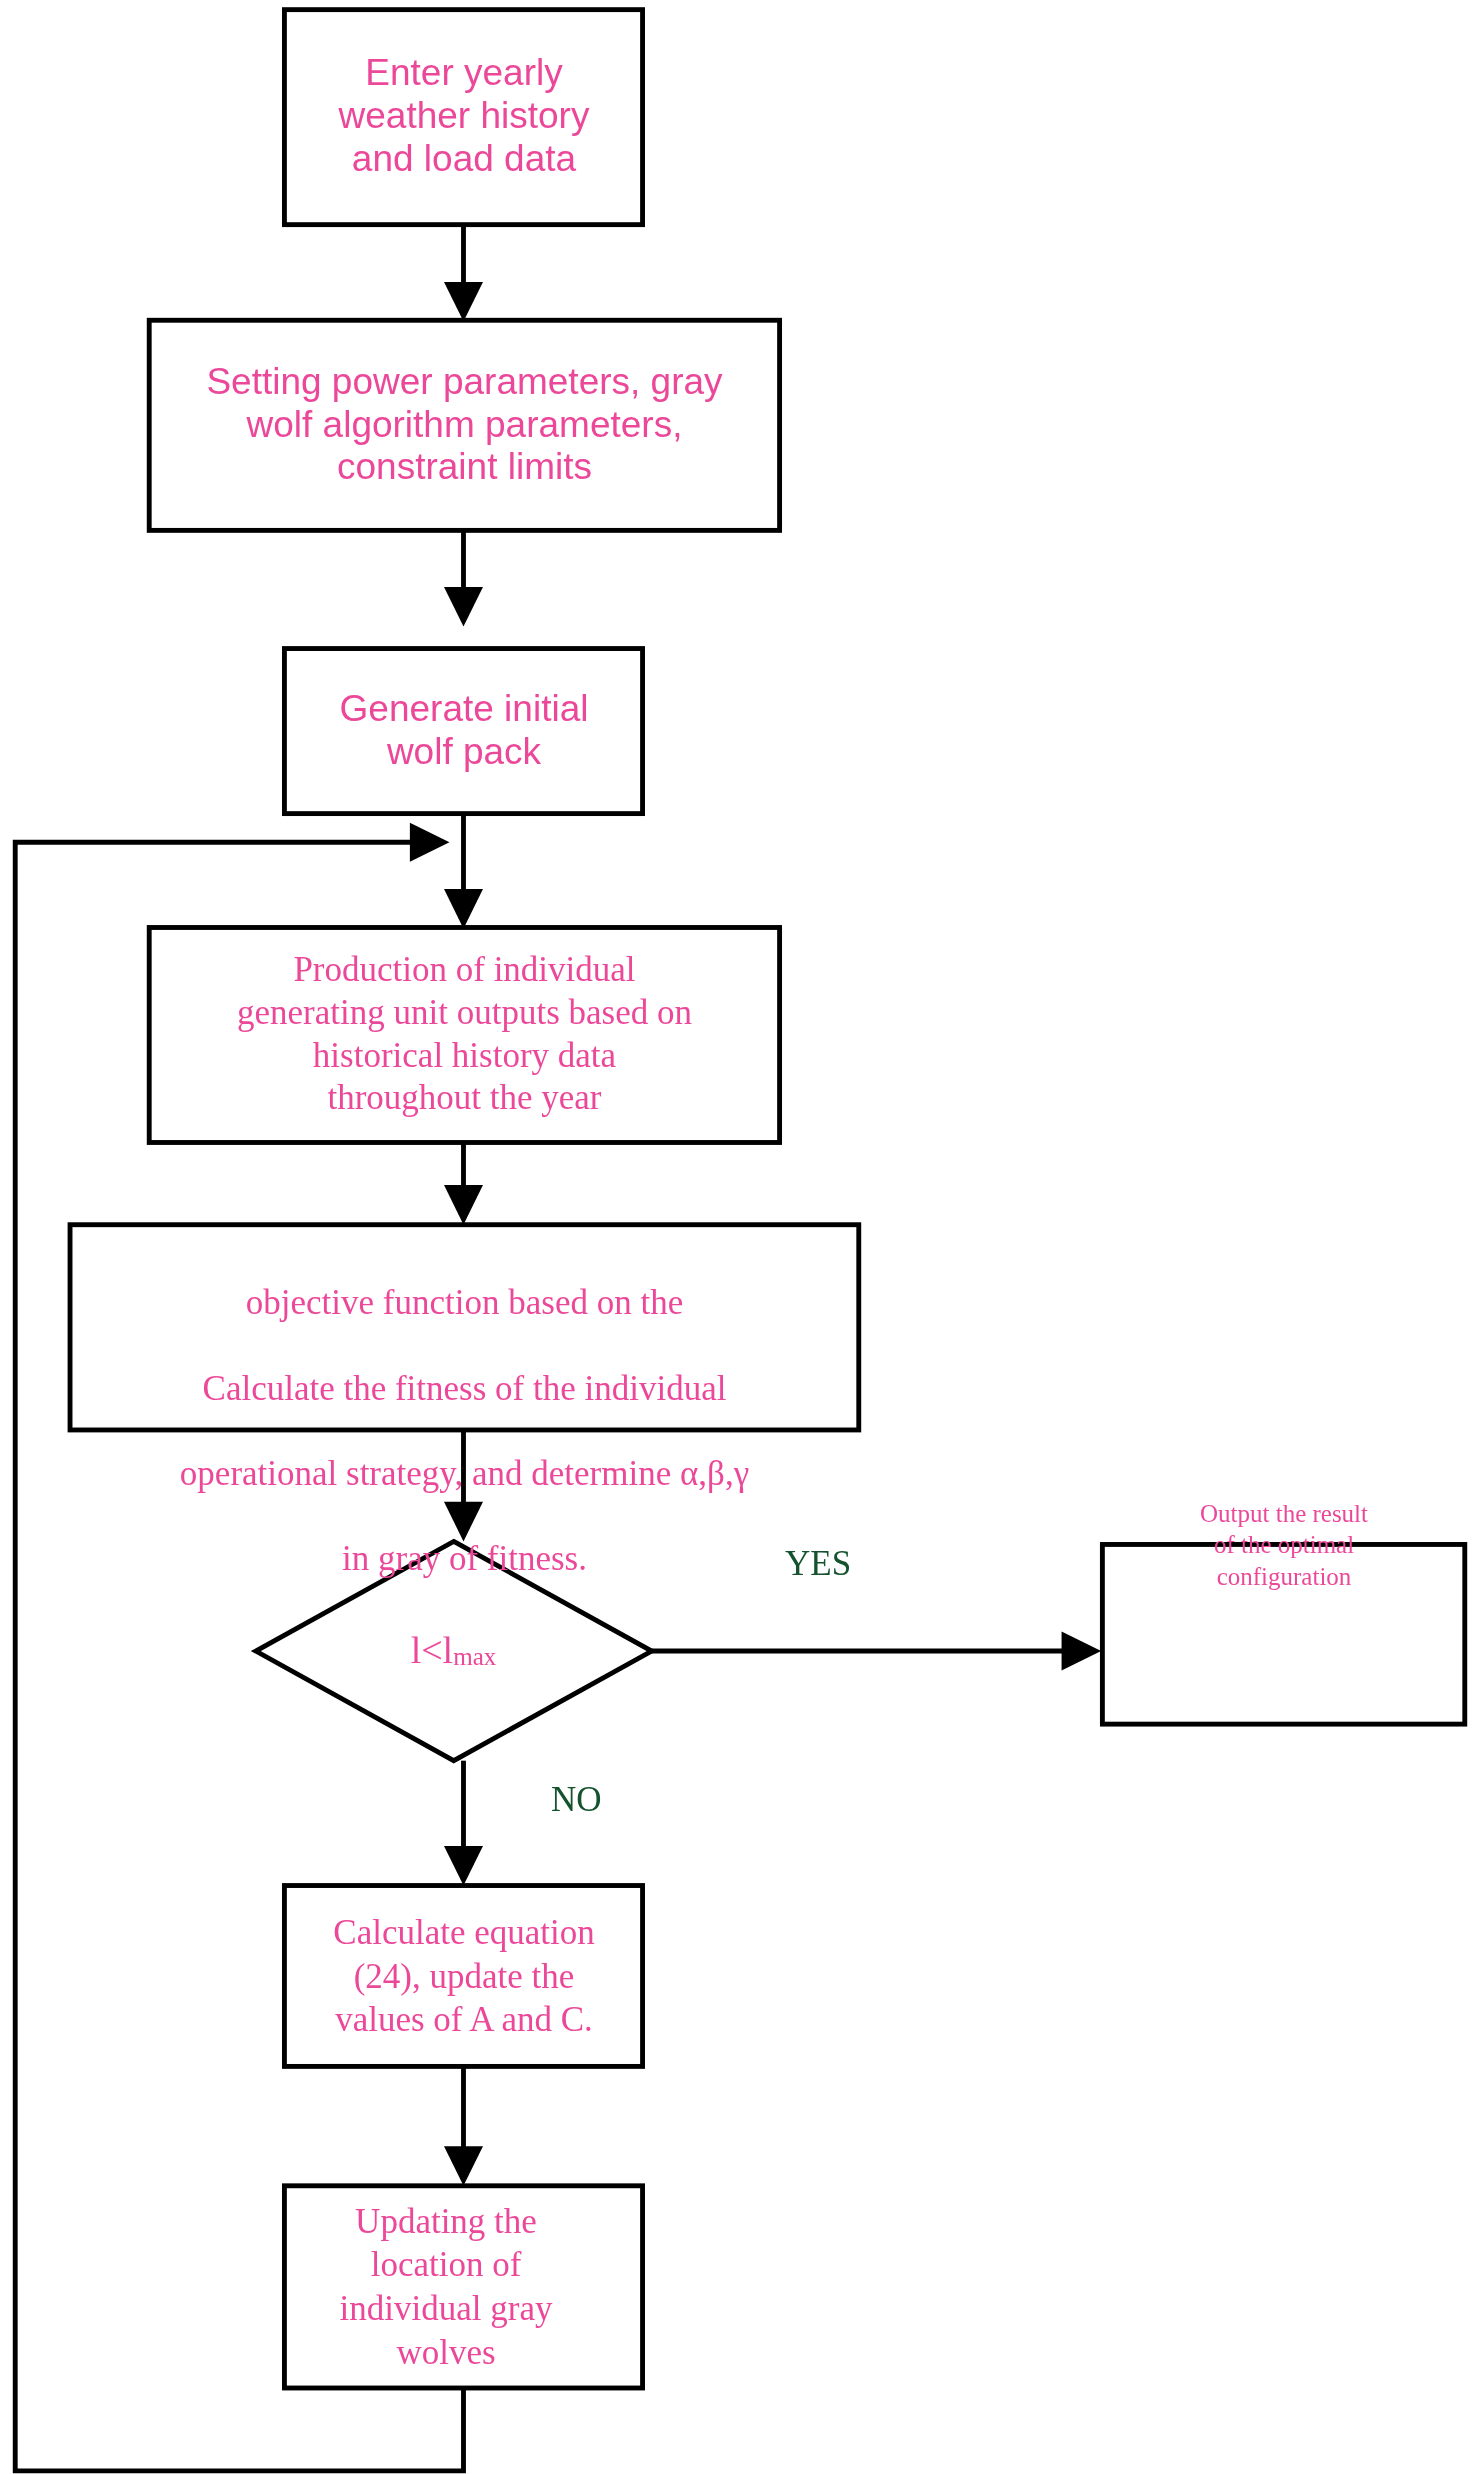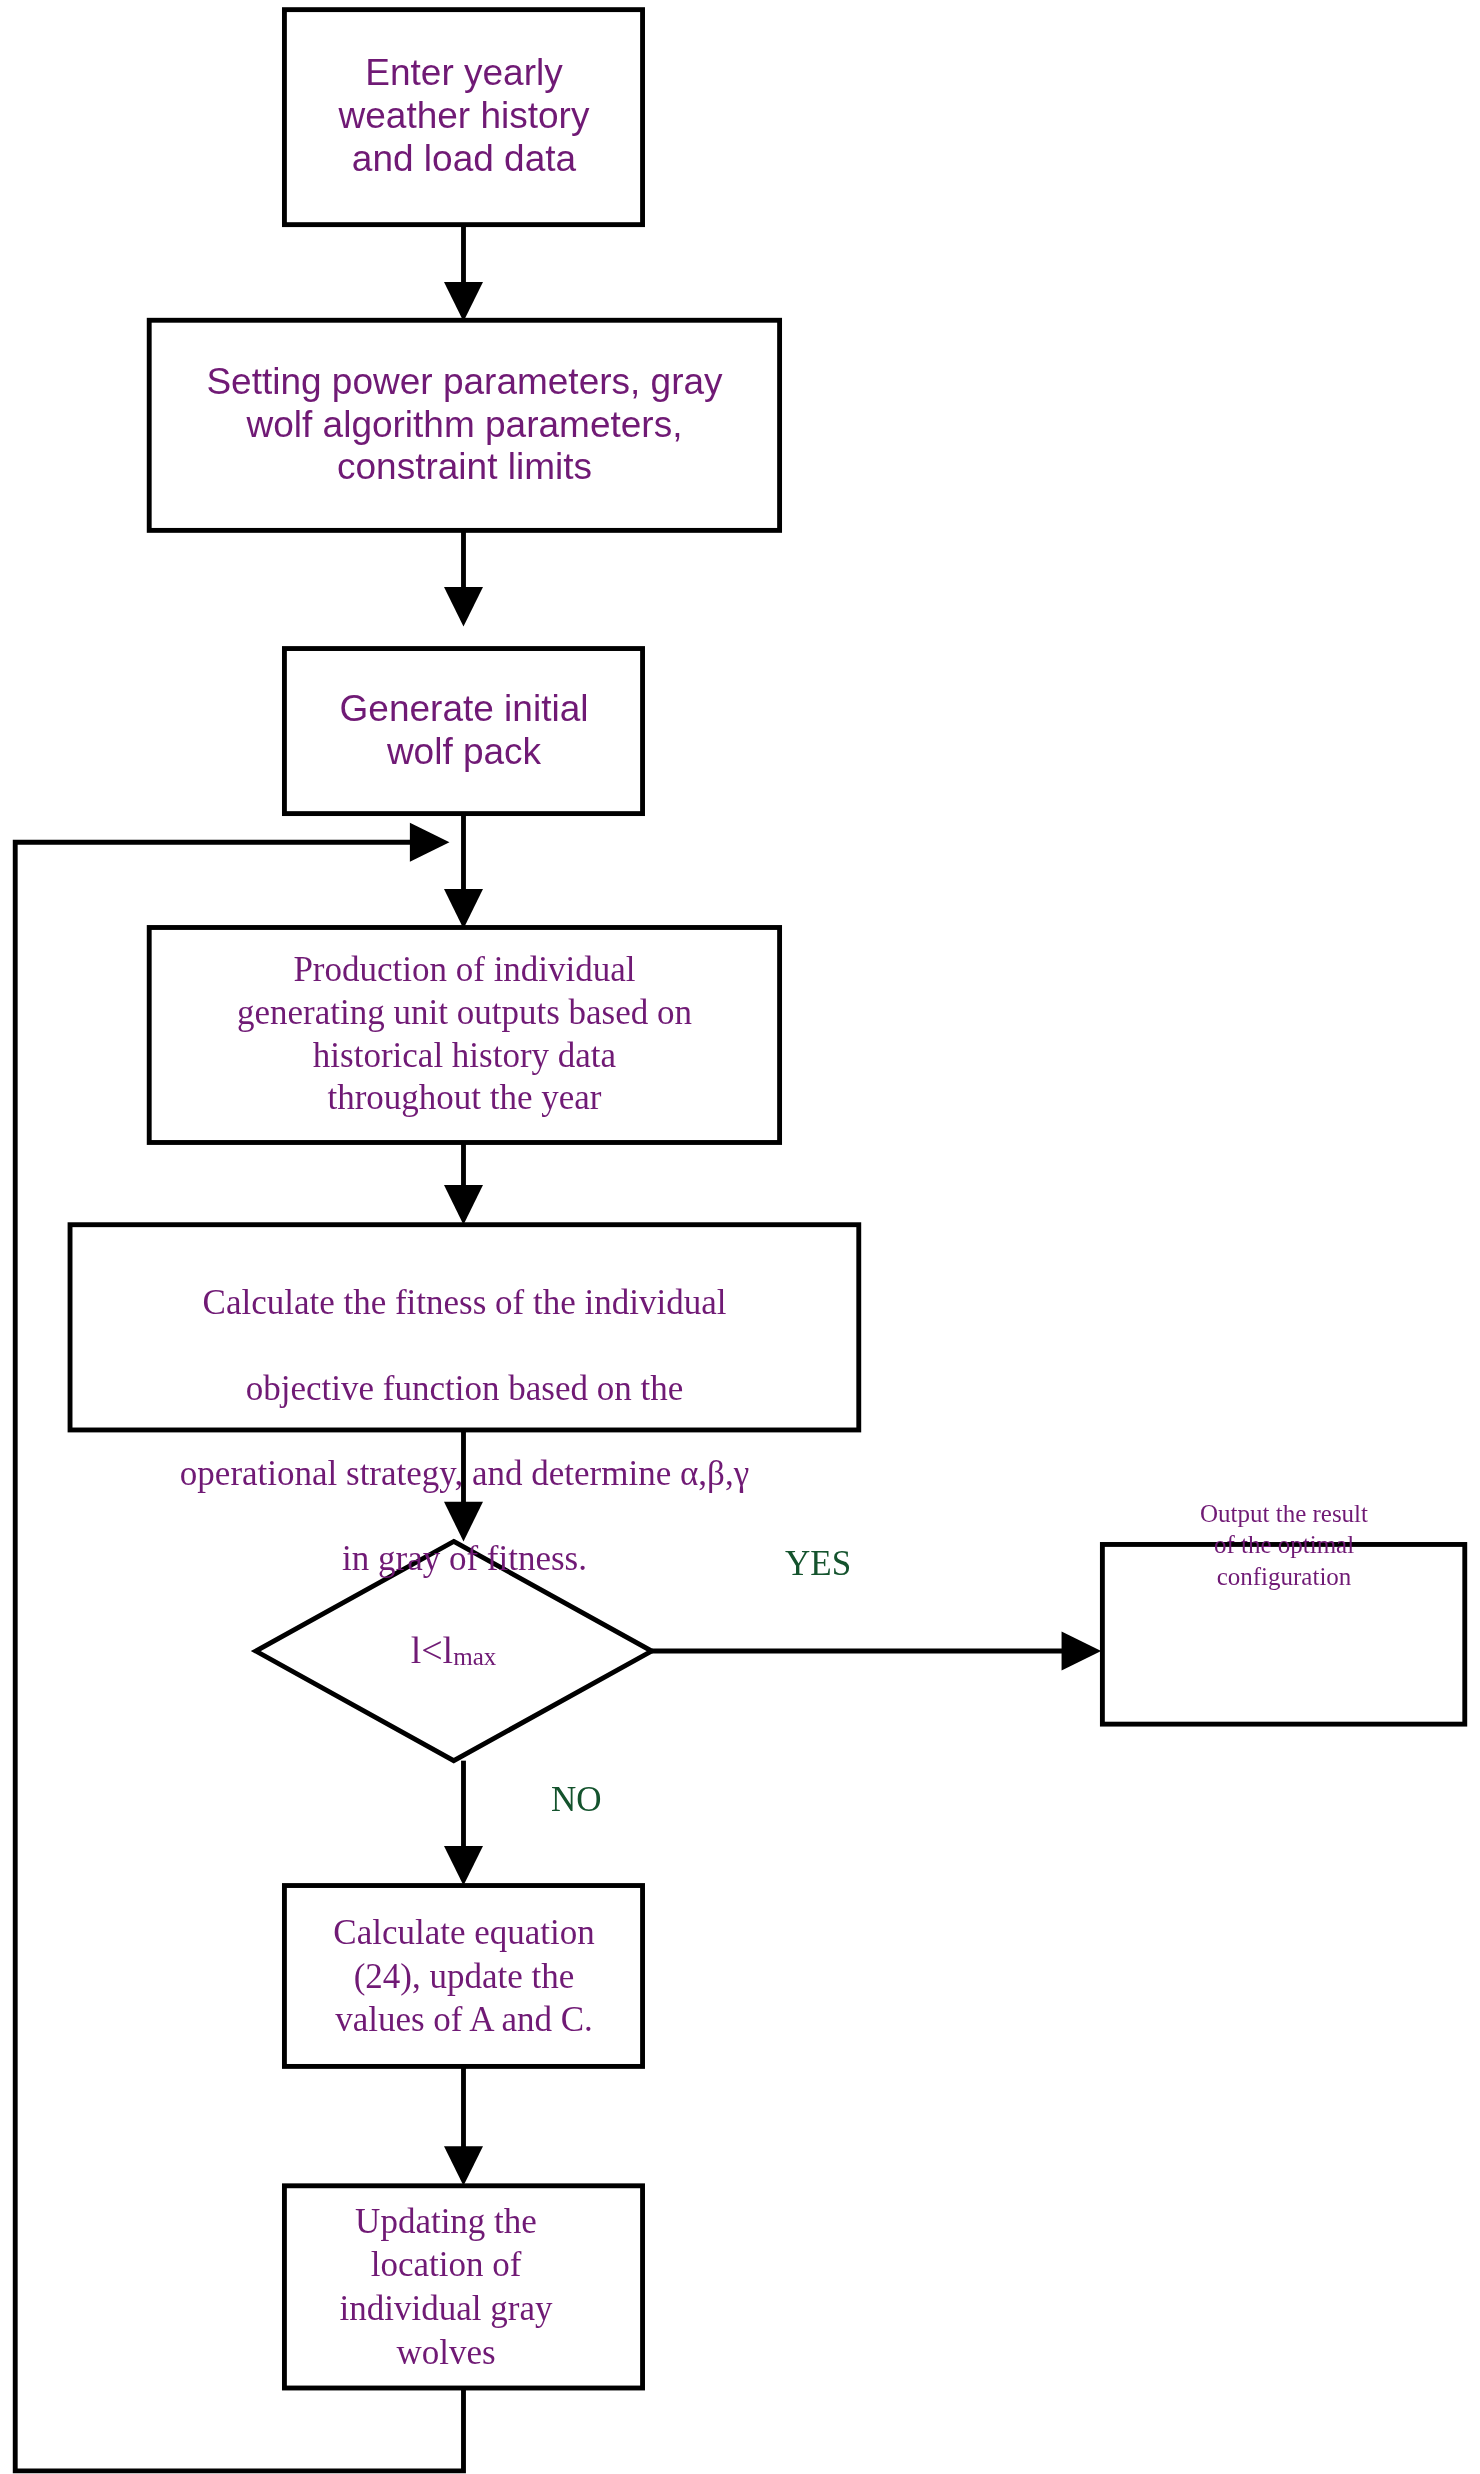--- a/index.html
+++ b/index.html
@@ -44,21 +44,21 @@
   .arrowhead {
     fill: #000000;
     stroke: none;
   }
   .node-text {
     position: absolute;
     display: flex;
     align-items: center;
     justify-content: center;
     text-align: center;
-    color: #701a75;
+    color: #ec4899;
     line-height: 1.16;
     white-space: pre-line;
     pointer-events: none;
   }
   .sans {
     font-family: "Liberation Sans", sans-serif;
   }
   .serif {
     font-family: "Liberation Serif", serif;
   }
@@ -158,22 +158,22 @@
 
   <div class="node-text sans" style="left:285px; top:648px; width:358px; height:165px; font-size:37px;">Generate initial
 wolf pack</div>
 
   <div class="node-text serif" style="left:149px; top:927px; width:631px; height:215px; font-size:35px; line-height:1.22;">Production of individual
 generating unit outputs based on
 historical history data
 throughout the year</div>
 
   <div class="node-text serif" style="left:70px; top:1225px; width:789px; height:205px; font-size:35px; line-height:1.22; display:block; padding-top:14.6px; box-sizing:border-box;">
+    <div>objective function based on the</div>
     <div>Calculate the fitness of the individual</div>
-    <div>objective function based on the</div>
     <div><span>operational strategy, and determine </span><span style="">α,β,γ</span></div>
     <div>in gray of fitness.</div>
   </div>
 
   <div class="node-text serif" style="left:286px; top:1602px; width:335px; height:97px; font-size:38px;">
     <span>l&lt;l</span><span class="sub">max</span>
   </div>
 
   <div class="node-text serif" style="left:1103px; top:1455px; width:362px; height:180px; font-size:25px; line-height:1.25;">Output the result
 of the optimal

